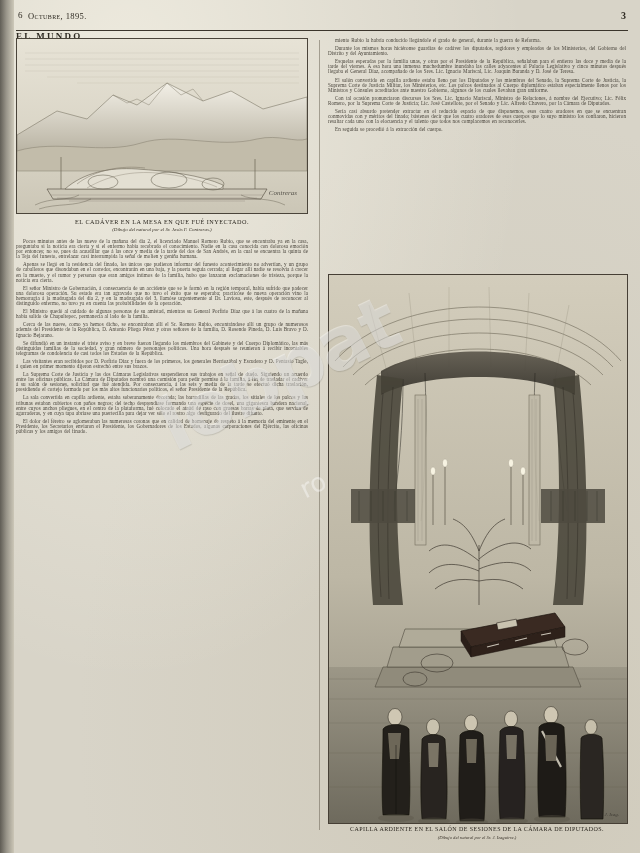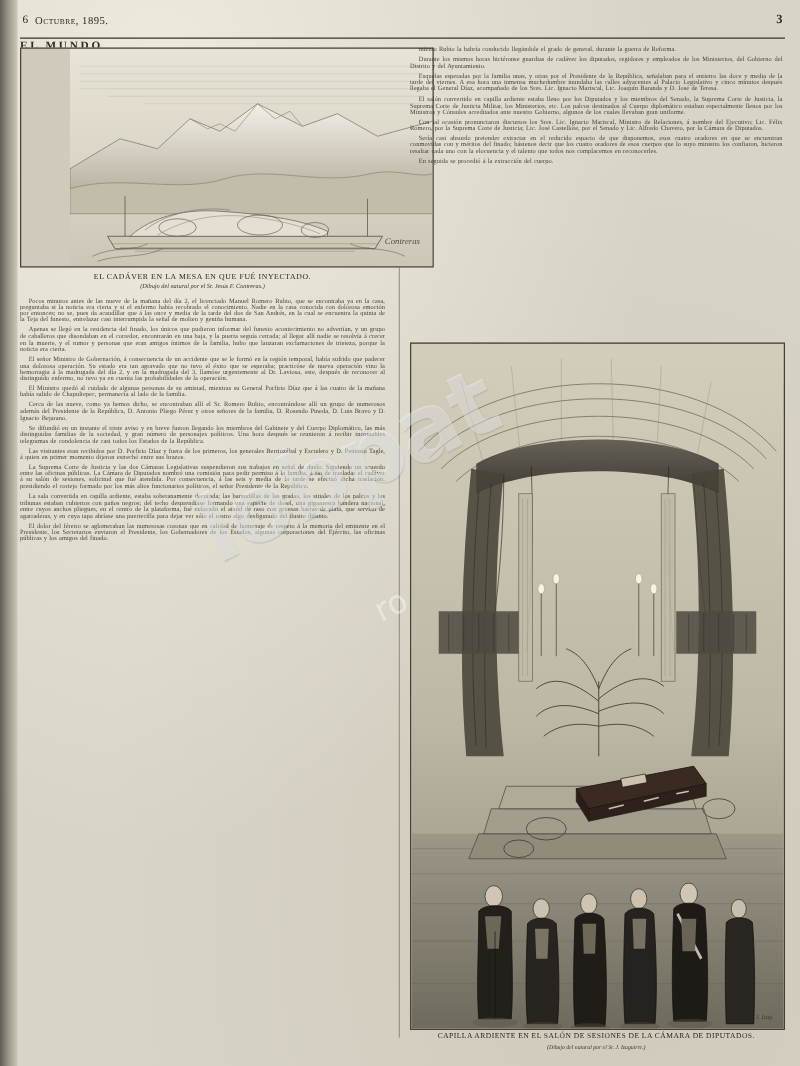--- a/index.html
+++ b/index.html
@@ -98,21 +98,20 @@
     width: 1px; height: 790px;
     background: #6d6657;
     opacity: .55;
   }
   
   .engraving {
     position: relative;
     border: 1px solid #4a443a;
     background: #cfcabb;
     overflow: hidden;
-    padding-left: 39px;
   }
   .eng-top {
     width: 290px; height: 174px;
   }
   .caption {
     text-align: center;
     font-size: 6.2px;
     letter-spacing: .5px;
     color: #2b2720;
     margin-top: 4px;

